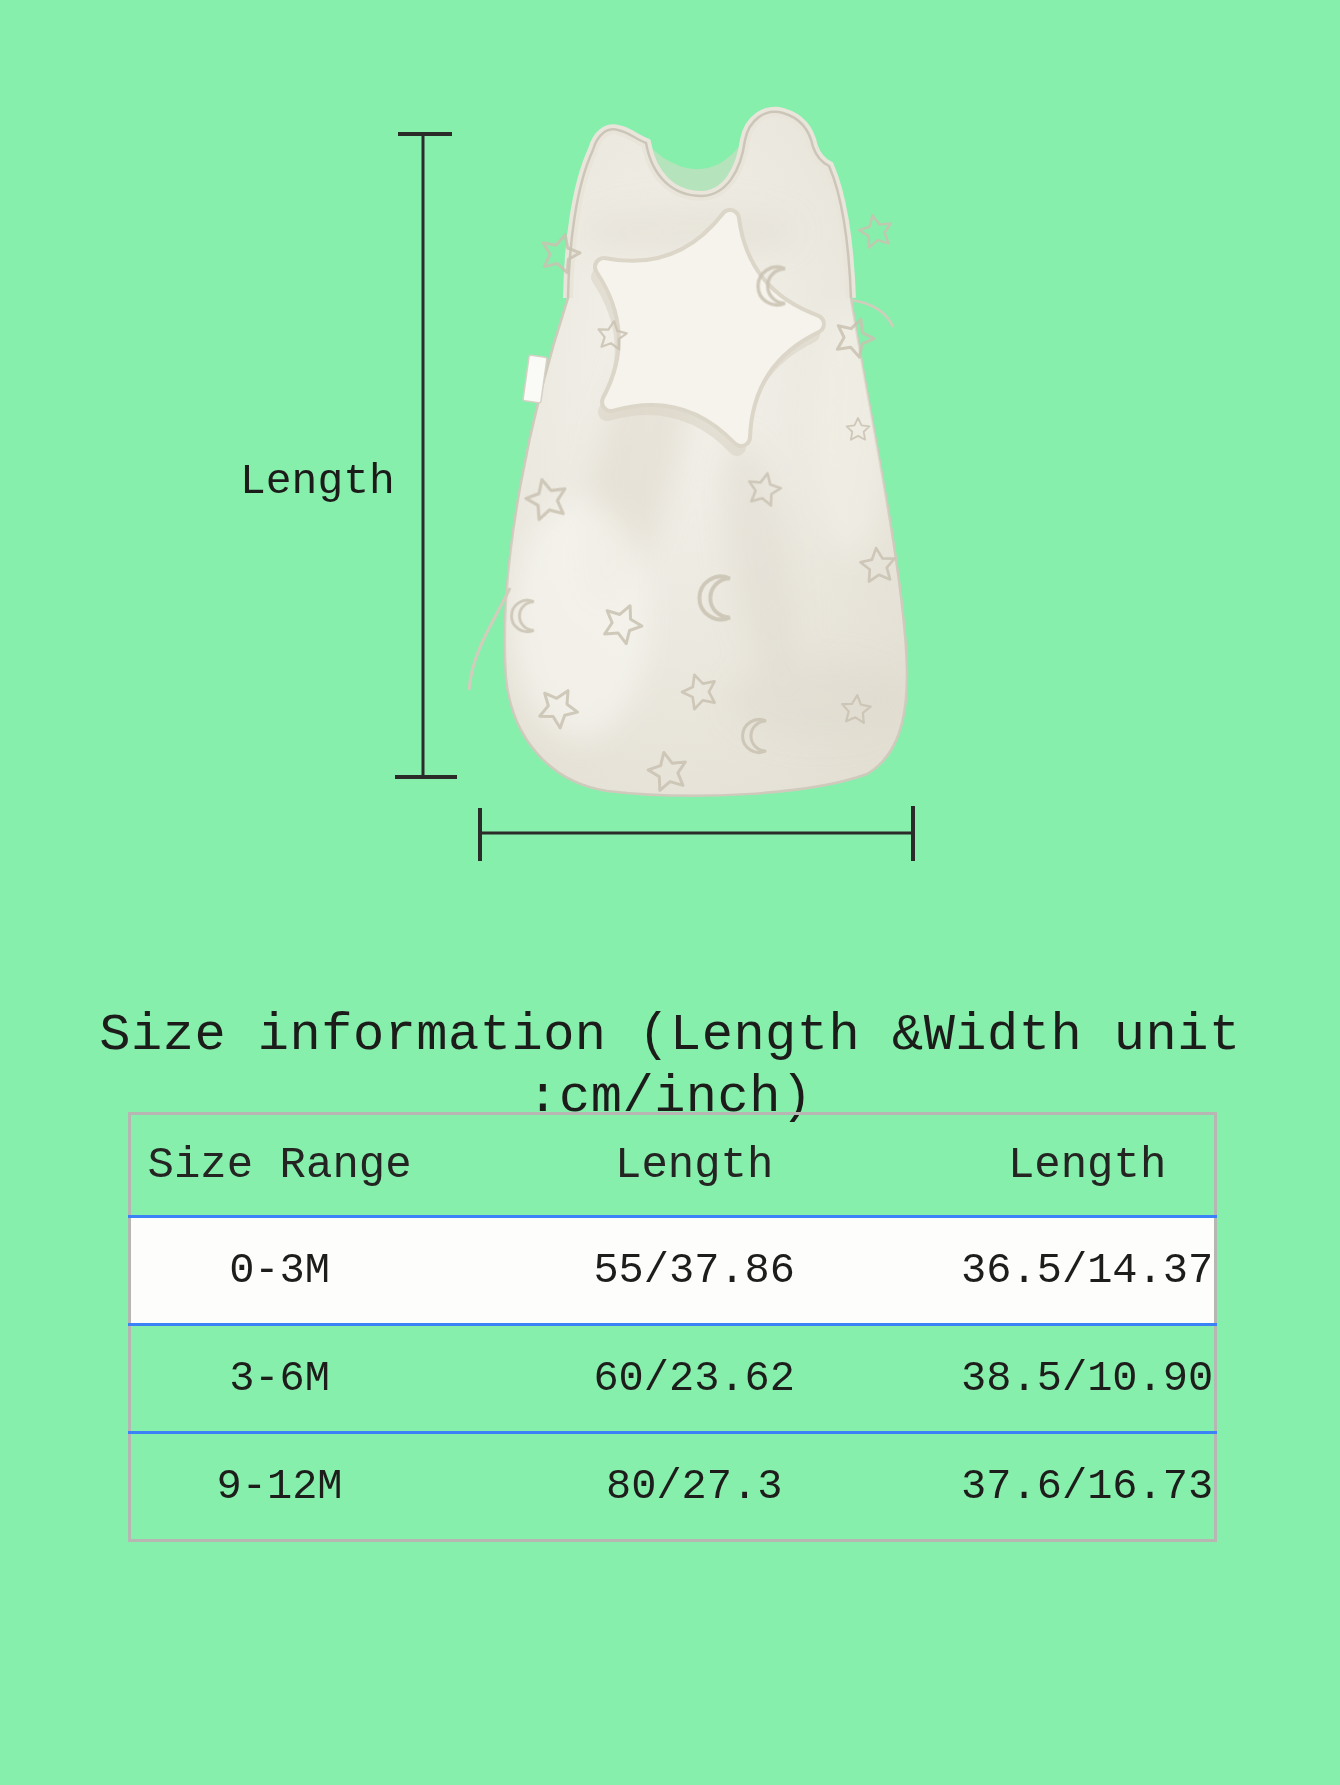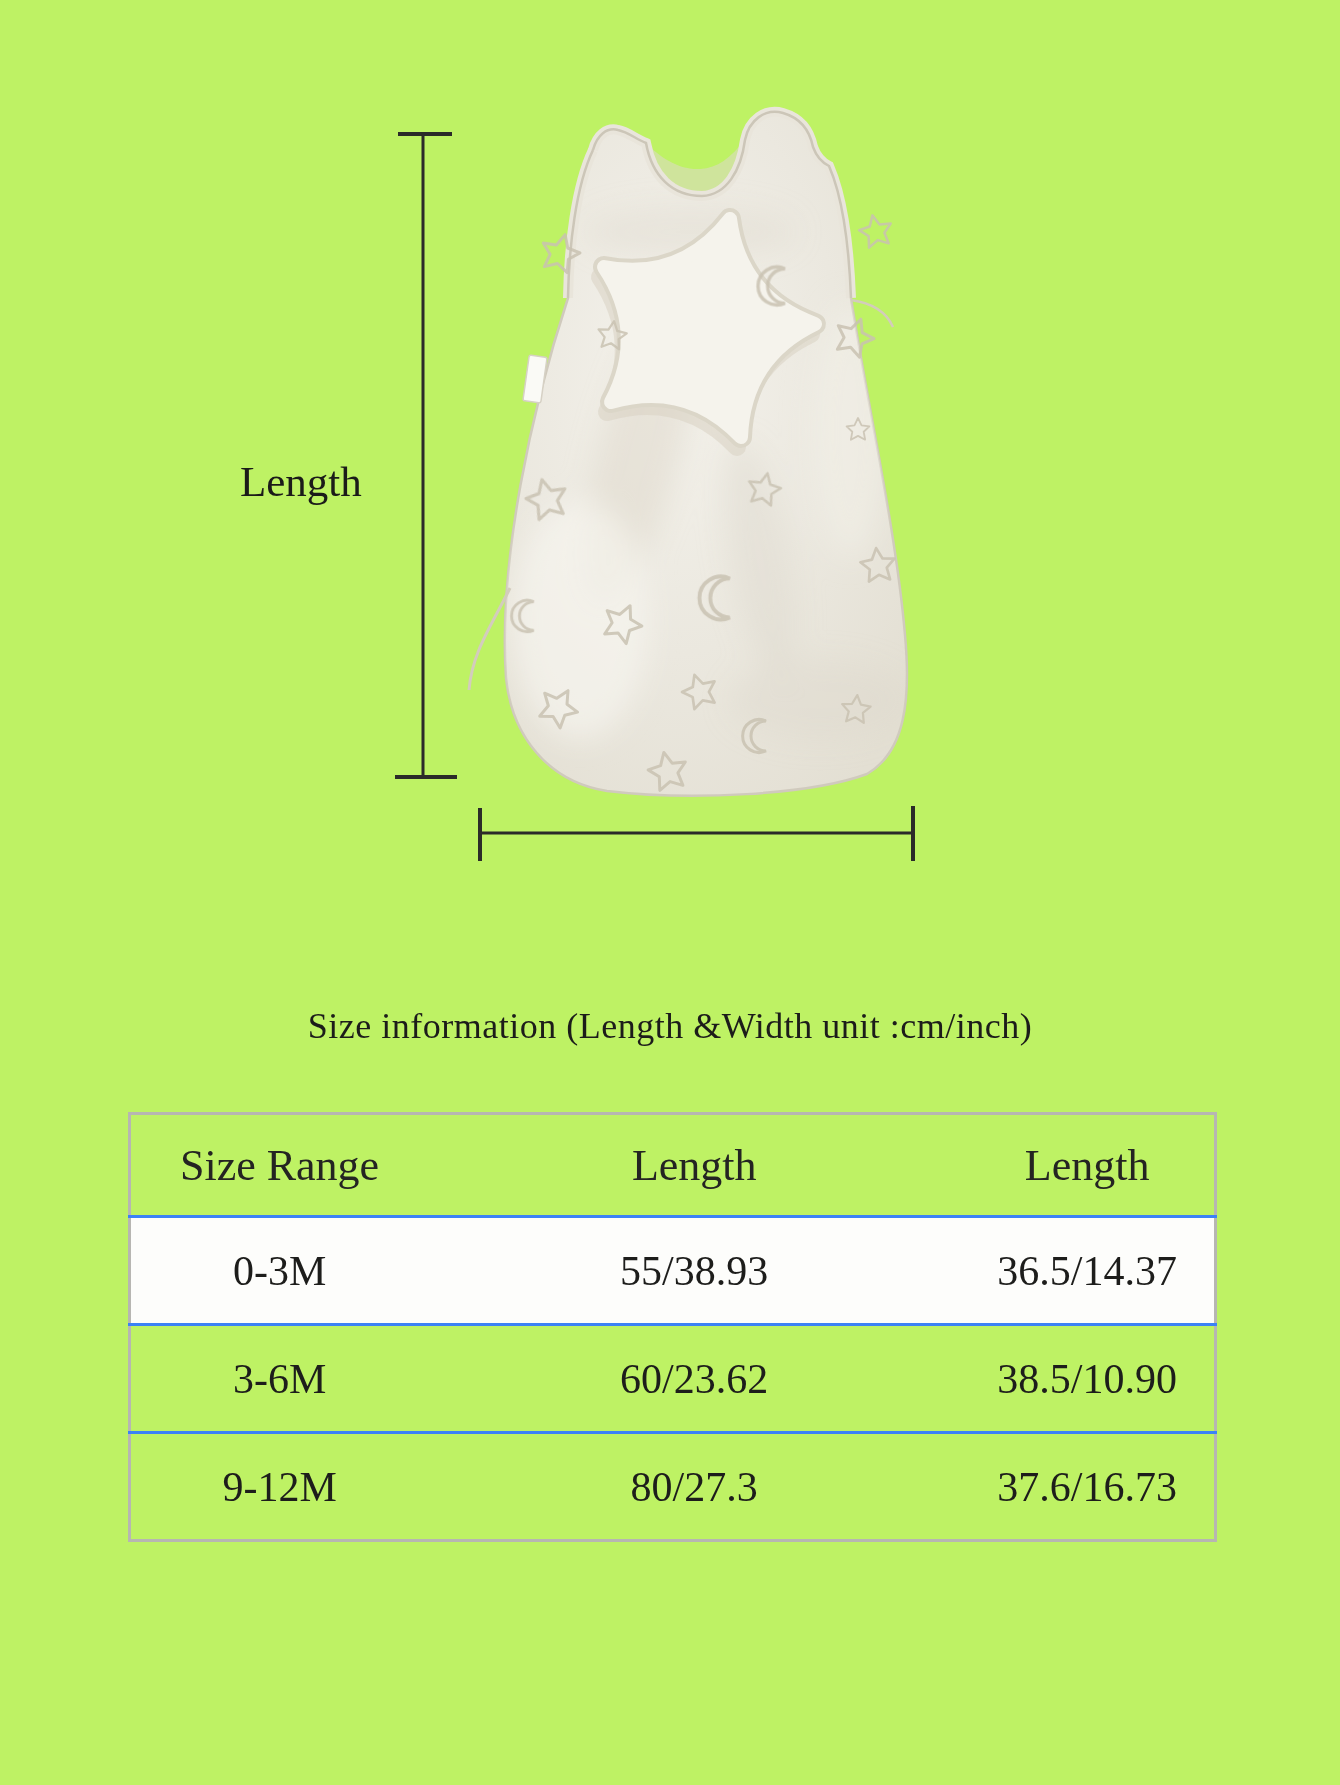--- a/index.html
+++ b/index.html
@@ -1,35 +1,35 @@
 <!DOCTYPE html>
 <html><head>
 <meta charset="utf-8">
 <style>
   html,body{margin:0;padding:0;}
   .page{
     position:relative;
     width:1340px;height:1785px;
-    background:#bef264;
-    font-family:Liberation Serif, serif;
+    background:#86efac;
+    font-family:Liberation Mono, monospace;
     color:#1d1d1b;
     overflow:hidden;
   }
   
   .figure{position:absolute;left:0;top:0;width:1340px;height:960px;}
   .figure svg{position:absolute;left:0;top:0;}
   .length-label{
     position:absolute;left:240px;top:458px;width:160px;
     font-size:43px;line-height:1.1;text-align:left;color:#1b1b19;
   }
   
   .size-title{
     position:absolute;left:0;top:1005px;width:1340px;
     margin:0;text-align:center;font-weight:400;
-    font-size:36px;line-height:1.2;color:#1c1c1a;letter-spacing:.5px;
+    font-size:52px;line-height:1.2;color:#1c1c1a;letter-spacing:.5px;
   }
   .size-table-wrap{position:absolute;left:128px;top:1112px;width:1089px;}
   table.size-table{
     width:100%;border-collapse:collapse;table-layout:fixed;
     border:3px solid #b7b6b2;background:transparent;padding-left:44px;
   }
   table.size-table th, table.size-table td{
     text-align:center;vertical-align:middle;font-weight:400;
     padding:0;
   }
@@ -149,21 +149,21 @@
       <thead>
         <tr>
           <th>Size Range</th>
           <th>Length</th>
           <th>Length</th>
         </tr>
       </thead>
       <tbody>
         <tr class="row-white">
           <td>0-3M</td>
-          <td>55/38.93</td>
+          <td>55/37.86</td>
           <td>36.5/14.37</td>
         </tr>
         <tr class="row-cream">
           <td>3-6M</td>
           <td>60/23.62</td>
           <td>38.5/10.90</td>
         </tr>
         <tr class="row-cream">
           <td>9-12M</td>
           <td>80/27.3</td>

